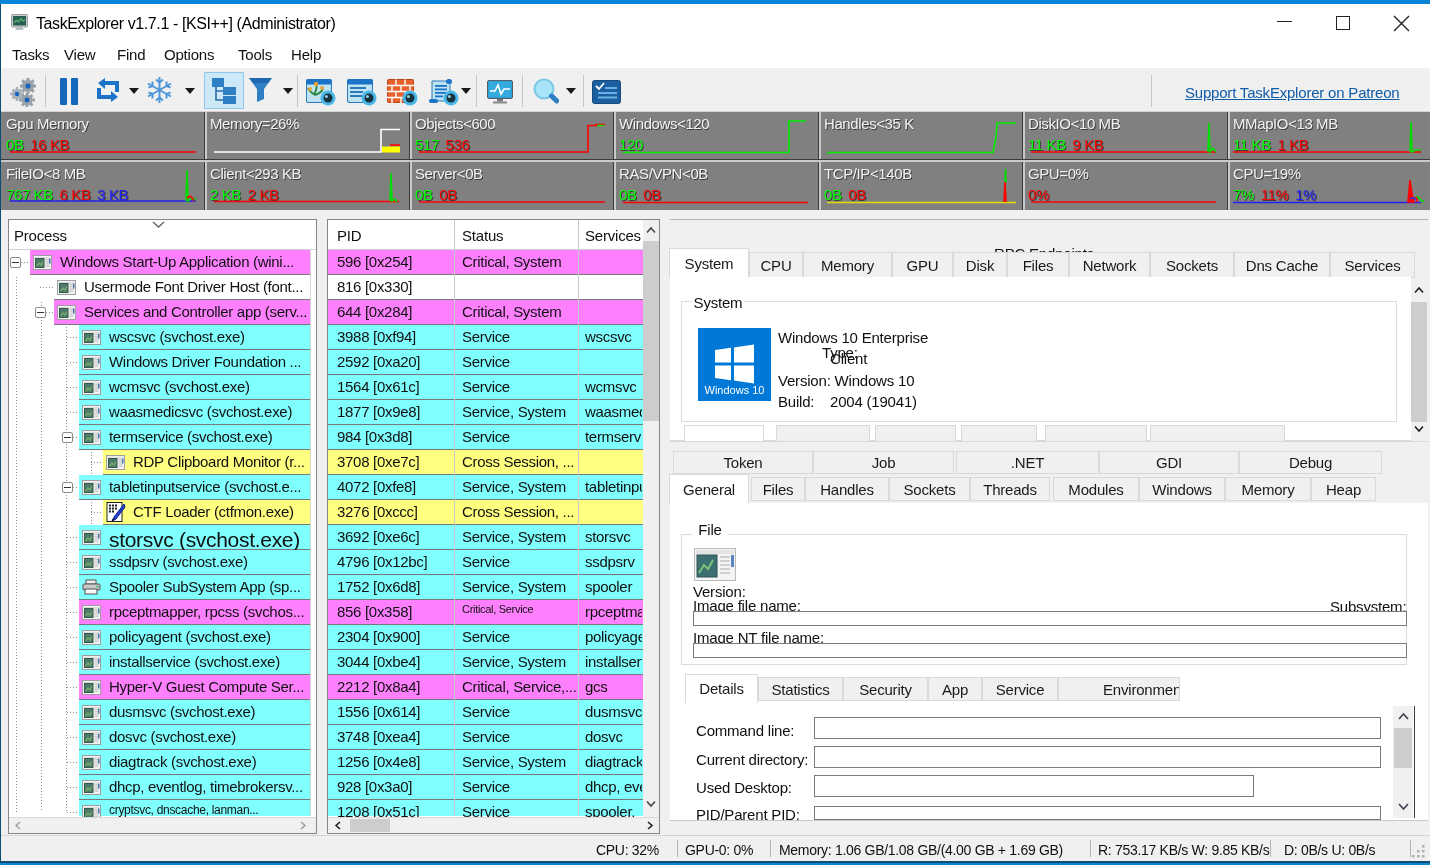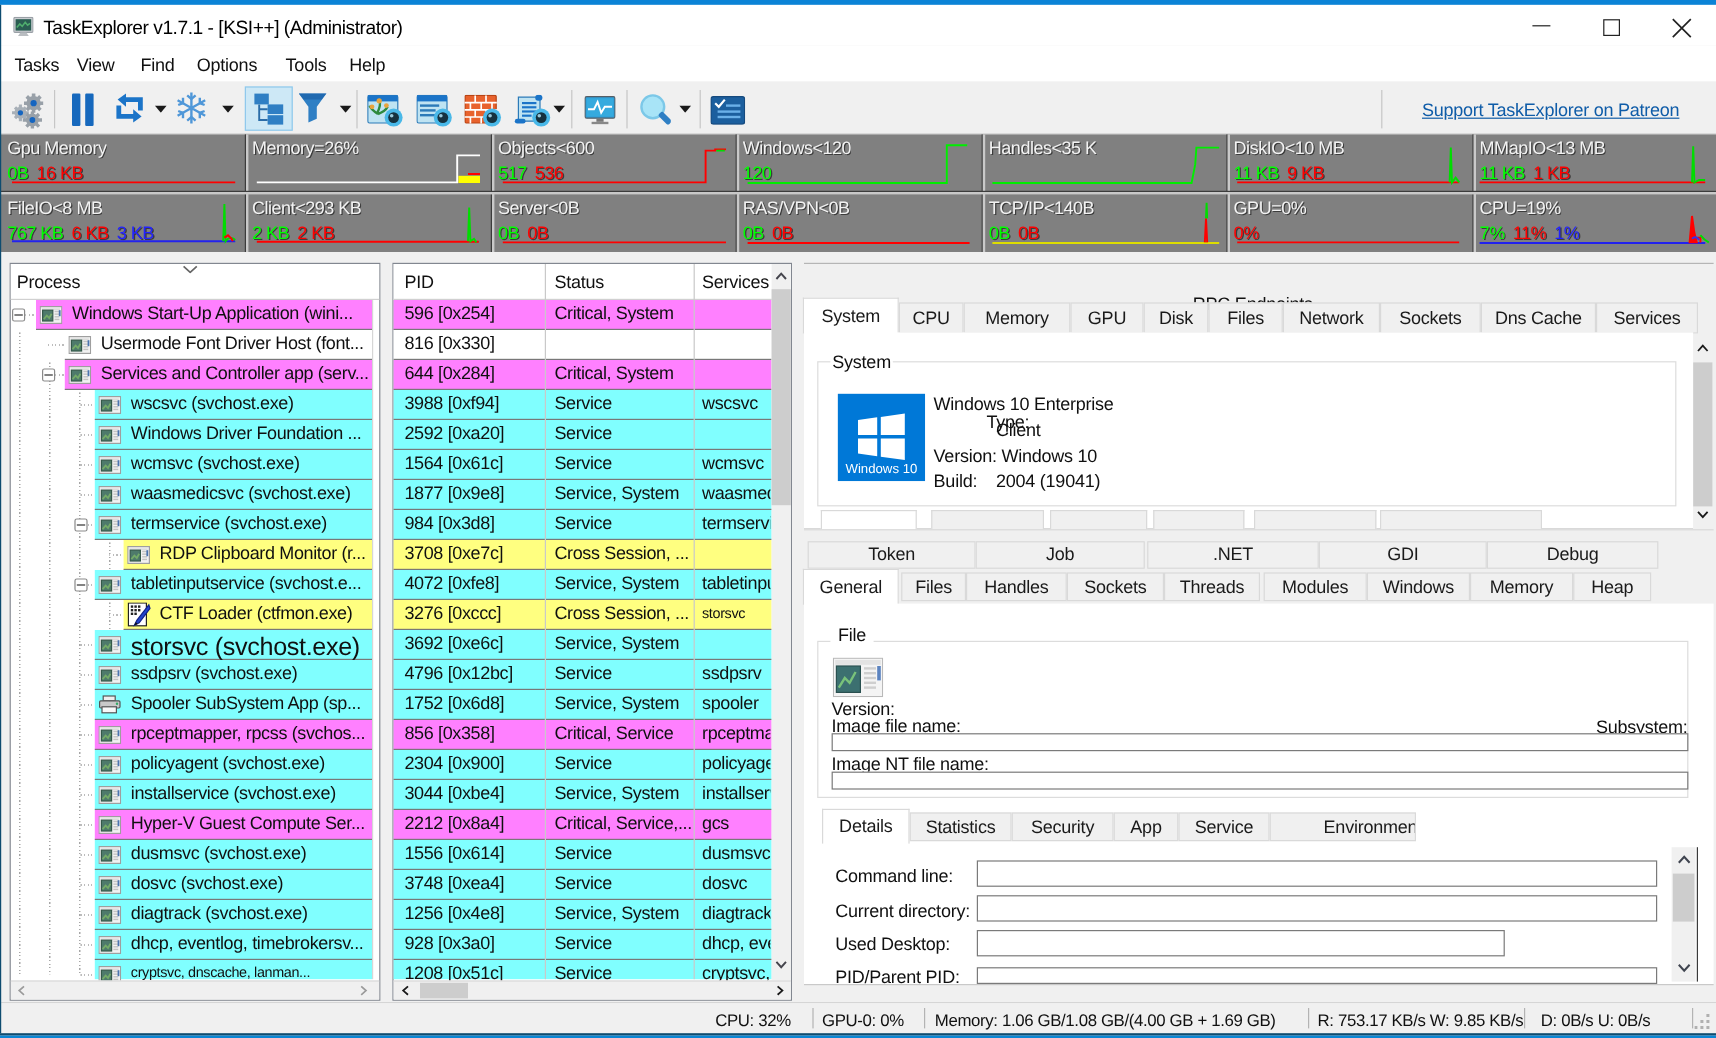--- a/index.html
+++ b/index.html
@@ -644,32 +644,32 @@
 <div class="t" style="left:337px;top:478px;width:110px;font-size:15px;letter-spacing:-0.3px;">4072 [0xfe8]</div>
 <div class="t" style="left:462px;top:478px;width:114px;font-size:15px;letter-spacing:-0.3px;">Service, System</div>
 <div class="t" style="left:585px;top:478px;width:57px;font-size:15px;letter-spacing:-0.3px;">tabletinputservice</div>
 <div style="left:328px;top:500px;width:315px;height:25px;background:#ffff80;border-bottom:1px solid #787878;overflow:hidden;"></div>
 <div class="t" style="left:337px;top:503px;width:110px;font-size:15px;letter-spacing:-0.3px;">3276 [0xccc]</div>
 <div class="t" style="left:462px;top:503px;width:114px;font-size:15px;letter-spacing:-0.3px;">Cross Session, ...</div>
 <div class="t" style="left:585px;top:503px;width:57px;font-size:15px;letter-spacing:-0.3px;"></div>
 <div style="left:328px;top:525px;width:315px;height:25px;background:#80ffff;border-bottom:1px solid #787878;overflow:hidden;"></div>
 <div class="t" style="left:337px;top:528px;width:110px;font-size:15px;letter-spacing:-0.3px;">3692 [0xe6c]</div>
 <div class="t" style="left:462px;top:528px;width:114px;font-size:15px;letter-spacing:-0.3px;">Service, System</div>
-<div class="t" style="left:585px;top:504px;width:57px;font-size:12px;letter-spacing:-0.3px;">storsvc</div>
+<div class="t" style="left:585px;top:528px;width:57px;font-size:15px;letter-spacing:-0.3px;">storsvc</div>
 <div style="left:328px;top:550px;width:315px;height:25px;background:#80ffff;border-bottom:1px solid #787878;overflow:hidden;"></div>
 <div class="t" style="left:337px;top:553px;width:110px;font-size:15px;letter-spacing:-0.3px;">4796 [0x12bc]</div>
 <div class="t" style="left:462px;top:553px;width:114px;font-size:15px;letter-spacing:-0.3px;">Service</div>
 <div class="t" style="left:585px;top:553px;width:57px;font-size:15px;letter-spacing:-0.3px;">ssdpsrv</div>
 <div style="left:328px;top:575px;width:315px;height:25px;background:#80ffff;border-bottom:1px solid #787878;overflow:hidden;"></div>
 <div class="t" style="left:337px;top:578px;width:110px;font-size:15px;letter-spacing:-0.3px;">1752 [0x6d8]</div>
 <div class="t" style="left:462px;top:578px;width:114px;font-size:15px;letter-spacing:-0.3px;">Service, System</div>
 <div class="t" style="left:585px;top:578px;width:57px;font-size:15px;letter-spacing:-0.3px;">spooler</div>
 <div style="left:328px;top:600px;width:315px;height:25px;background:#ff80ff;border-bottom:1px solid #787878;overflow:hidden;"></div>
 <div class="t" style="left:337px;top:603px;width:110px;font-size:15px;letter-spacing:-0.3px;">856 [0x358]</div>
-<div class="t" style="left:462px;top:603px;width:114px;font-size:15px;letter-spacing:-0.3px;">Critical, Service</div>
+<div class="t" style="left:462px;top:603px;width:114px;font-size:11px;letter-spacing:-0.3px;">Critical, Service</div>
 <div class="t" style="left:585px;top:603px;width:57px;font-size:15px;letter-spacing:-0.3px;">rpceptmapper</div>
 <div style="left:328px;top:625px;width:315px;height:25px;background:#80ffff;border-bottom:1px solid #787878;overflow:hidden;"></div>
 <div class="t" style="left:337px;top:628px;width:110px;font-size:15px;letter-spacing:-0.3px;">2304 [0x900]</div>
 <div class="t" style="left:462px;top:628px;width:114px;font-size:15px;letter-spacing:-0.3px;">Service</div>
 <div class="t" style="left:585px;top:628px;width:57px;font-size:15px;letter-spacing:-0.3px;">policyagent</div>
 <div style="left:328px;top:650px;width:315px;height:25px;background:#80ffff;border-bottom:1px solid #787878;overflow:hidden;"></div>
 <div class="t" style="left:337px;top:653px;width:110px;font-size:15px;letter-spacing:-0.3px;">3044 [0xbe4]</div>
 <div class="t" style="left:462px;top:653px;width:114px;font-size:15px;letter-spacing:-0.3px;">Service, System</div>
 <div class="t" style="left:585px;top:653px;width:57px;font-size:15px;letter-spacing:-0.3px;">installservice</div>
 <div style="left:328px;top:675px;width:315px;height:25px;background:#ff80ff;border-bottom:1px solid #787878;overflow:hidden;"></div>
@@ -688,21 +688,21 @@
 <div class="t" style="left:337px;top:753px;width:110px;font-size:15px;letter-spacing:-0.3px;">1256 [0x4e8]</div>
 <div class="t" style="left:462px;top:753px;width:114px;font-size:15px;letter-spacing:-0.3px;">Service, System</div>
 <div class="t" style="left:585px;top:753px;width:57px;font-size:15px;letter-spacing:-0.3px;">diagtrack</div>
 <div style="left:328px;top:775px;width:315px;height:25px;background:#80ffff;border-bottom:1px solid #787878;overflow:hidden;"></div>
 <div class="t" style="left:337px;top:778px;width:110px;font-size:15px;letter-spacing:-0.3px;">928 [0x3a0]</div>
 <div class="t" style="left:462px;top:778px;width:114px;font-size:15px;letter-spacing:-0.3px;">Service</div>
 <div class="t" style="left:585px;top:778px;width:57px;font-size:15px;letter-spacing:-0.3px;">dhcp, eventlog,</div>
 <div style="left:328px;top:800px;width:315px;height:16px;background:#80ffff;overflow:hidden;"></div>
 <div class="t" style="left:337px;top:803px;width:110px;font-size:15px;letter-spacing:-0.3px;">1208 [0x51c]</div>
 <div class="t" style="left:462px;top:803px;width:114px;font-size:15px;letter-spacing:-0.3px;">Service</div>
-<div class="t" style="left:585px;top:803px;width:57px;font-size:15px;letter-spacing:-0.3px;">cryptsvc,</div>
+<div class="t" style="left:585px;top:803px;width:57px;font-size:15px;letter-spacing:-0.3px;">spooler,</div>
 <div style="left:454px;top:220px;width:1px;height:596px;background:#c9c9c9;"></div>
 <div style="left:578px;top:220px;width:1px;height:596px;background:#c9c9c9;"></div>
 <div style="left:643px;top:220px;width:16px;height:597px;background:#f0f0f0;"></div>
 <svg style="position:absolute;left:646px;top:226px" width="10" height="8" viewBox="0 0 10 8">
     <path d="M1 6.5 L5 2 L9 6.5" stroke="#45454d" stroke-width="1.6" fill="none"></path>
   </svg>
 <div style="left:643px;top:241px;width:16px;height:180px;background:#cdcdcd;"></div>
 <svg style="position:absolute;left:646px;top:800px" width="10" height="8" viewBox="0 0 10 8">
     <path d="M1 1.5 L5 6 L9 1.5" stroke="#45454d" stroke-width="1.6" fill="none"></path>
   </svg>

